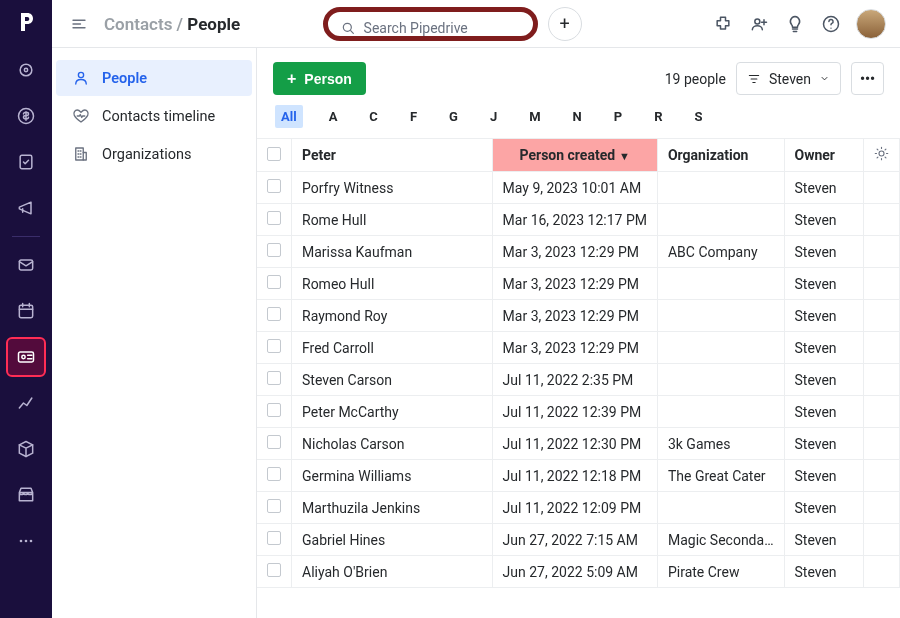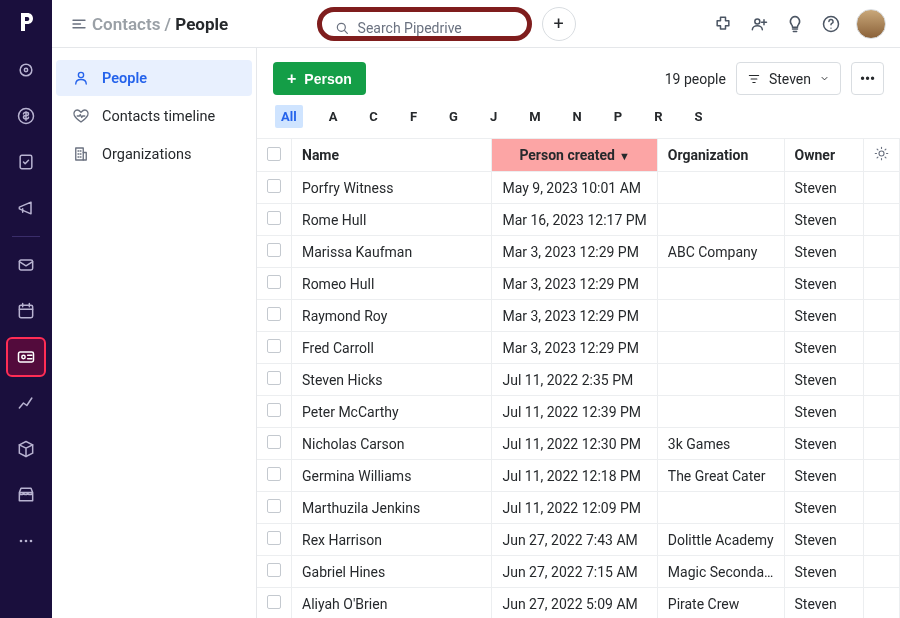--- a/index.html
+++ b/index.html
@@ -11,21 +11,21 @@
   .rail-logo { width: 28px; height: 28px; display:flex; align-items:center; justify-content:center; color:#fff; font-weight:700; font-size:22px; margin-bottom:8px;}
   .rail-item { width: 40px; height: 40px; border-radius: 6px; display:flex; align-items:center; justify-content:center; color: #b8b3d1; }
   .rail-item svg { width: 20px; height: 20px; }
   .rail-item.active { background: rgba(255,0,60,0.25); border: 2px solid #ff2d55; color: #fff; }
   .rail-sep { width: 28px; height: 1px; background: #3a2d6a; margin: 2px 0; }
 
   
   .col2 { flex: 1; display: flex; flex-direction: column; min-width: 0; }
 
   
-  .topbar { height: 48px; display:flex; align-items:center; padding: 0 14px; border-bottom: 1px solid #e5e7ea; }
+  .topbar { height: 48px; display:flex; align-items:center; padding: 0 14px; border-bottom: 1px solid #e5e7ea; gap: 12px; }
   .hamburger { color:#6b7280; display:flex; padding:4px; }
   .breadcrumb { font-size: 17px; color:#9aa0a6; font-weight:600; }
   .breadcrumb .current { color:#26292c; font-weight:700; }
   .topbar-spacer { flex: 1; display:flex; justify-content:center; }
   .search { position:relative; width: 215px; height: 34px; border:5px solid #7f1d1d; border-radius: 999px; display:flex; align-items:flex-end; padding: 0 12px; color:#6b7280; margin-left:-40px;}
   .search svg { width:16px; height:16px; margin-right:8px; color:#6b7280; }
   .search span { color:#6b7280; }
   .addbtn { width:34px; height:34px; border-radius:50%; border:1px solid #d9dde1; display:flex; align-items:center; justify-content:center; font-size:18px; color:#26292c; margin-left:10px;}
   .top-icons { display:flex; align-items:center; gap:14px; margin-left:8px; color:#4b5563;}
   .top-icons .ic { width:22px; height:22px; display:flex; align-items:center; justify-content:center; }
@@ -272,21 +272,21 @@
               <col class="col-chk">
                 <col class="col-name">
                 <col class="col-created">
                 <col class="col-org">
                 <col class="col-owner">
                 <col class="col-gear">
             </colgroup>
             <thead>
               <tr>
                 <th class="col-chk"><span class="chk"></span></th>
-                <th><span>Name</span></th>
+                <th><span>Peter</span></th>
                 <th class="sorted"><span>Person created</span><span class="sortarrow">▼</span></th>
                 <th><span>Organization</span></th>
                 <th><span>Owner</span></th>
                 <th class="col-gear"><svg class="gear" viewBox="0 0 24 24" width="15" height="15">
                       <path class="stroke" d="M12 8a4 4 0 1 0 0 8 4 4 0 0 0 0-8z"></path>
                       <path class="stroke" d="M12 2v2M12 20v2M4.9 4.9l1.4 1.4M17.7 17.7l1.4 1.4M2 12h2M20 12h2M4.9 19.1l1.4-1.4M17.7 6.3l1.4-1.4"></path>
                     </svg></th>
               </tr>
             </thead>
             <tbody id="tbody">
@@ -333,21 +333,21 @@
                 <tr>
                   <td class="col-chk"><span class="chk"></span></td>
                   <td>Fred Carroll</td>
                   <td>Mar 3, 2023 12:29 PM</td>
                   <td></td>
                   <td>Steven</td>
                   <td class="col-gear"></td>
                 </tr>
                 <tr>
                   <td class="col-chk"><span class="chk"></span></td>
-                  <td>Steven Hicks</td>
+                  <td>Steven Carson</td>
                   <td>Jul 11, 2022 2:35 PM</td>
                   <td></td>
                   <td>Steven</td>
                   <td class="col-gear"></td>
                 </tr>
                 <tr>
                   <td class="col-chk"><span class="chk"></span></td>
                   <td>Peter McCarthy</td>
                   <td>Jul 11, 2022 12:39 PM</td>
                   <td></td>
@@ -373,28 +373,20 @@
                 <tr>
                   <td class="col-chk"><span class="chk"></span></td>
                   <td>Marthuzila Jenkins</td>
                   <td>Jul 11, 2022 12:09 PM</td>
                   <td></td>
                   <td>Steven</td>
                   <td class="col-gear"></td>
                 </tr>
                 <tr>
                   <td class="col-chk"><span class="chk"></span></td>
-                  <td>Rex Harrison</td>
-                  <td>Jun 27, 2022 7:43 AM</td>
-                  <td>Dolittle Academy</td>
-                  <td>Steven</td>
-                  <td class="col-gear"></td>
-                </tr>
-                <tr>
-                  <td class="col-chk"><span class="chk"></span></td>
                   <td>Gabriel Hines</td>
                   <td>Jun 27, 2022 7:15 AM</td>
                   <td>Magic Seconda…</td>
                   <td>Steven</td>
                   <td class="col-gear"></td>
                 </tr>
                 <tr>
                   <td class="col-chk"><span class="chk"></span></td>
                   <td>Aliyah O'Brien</td>
                   <td>Jun 27, 2022 5:09 AM</td>

